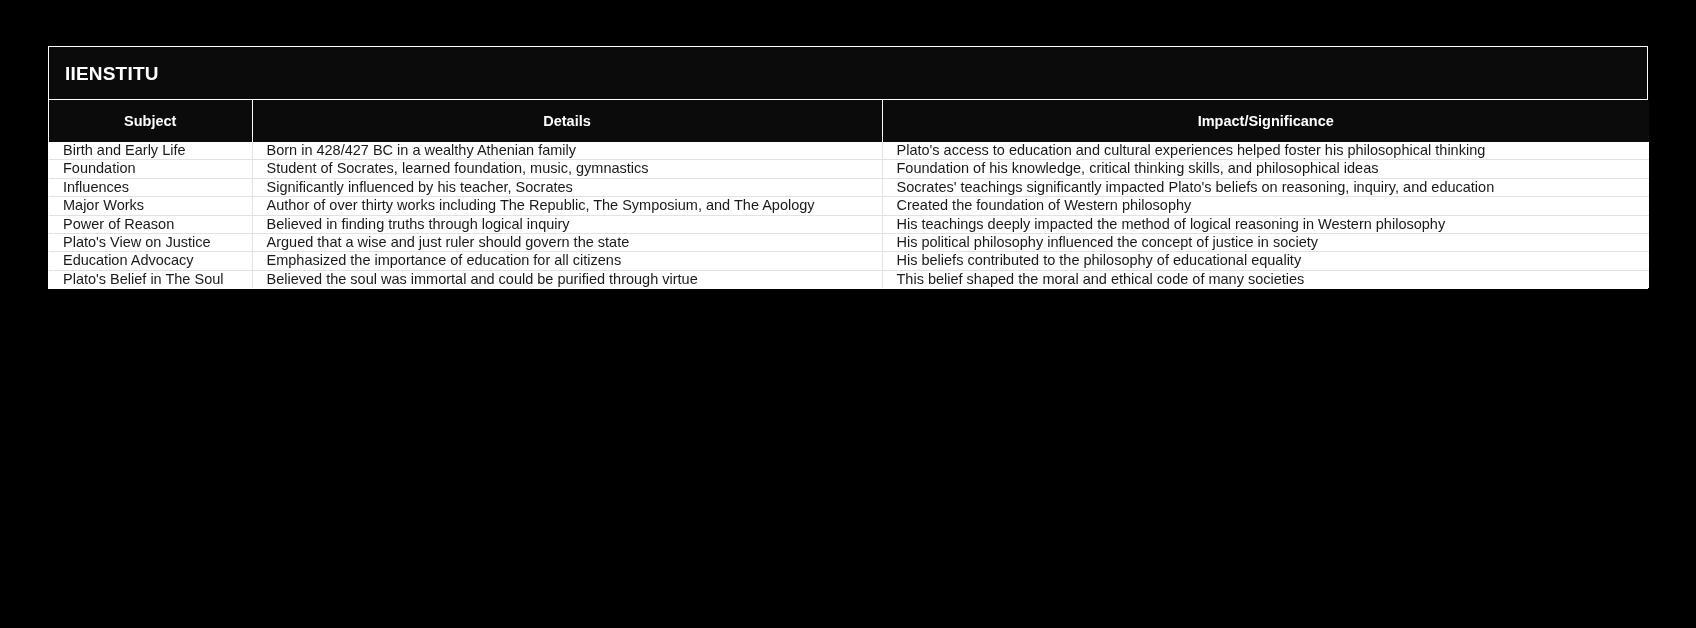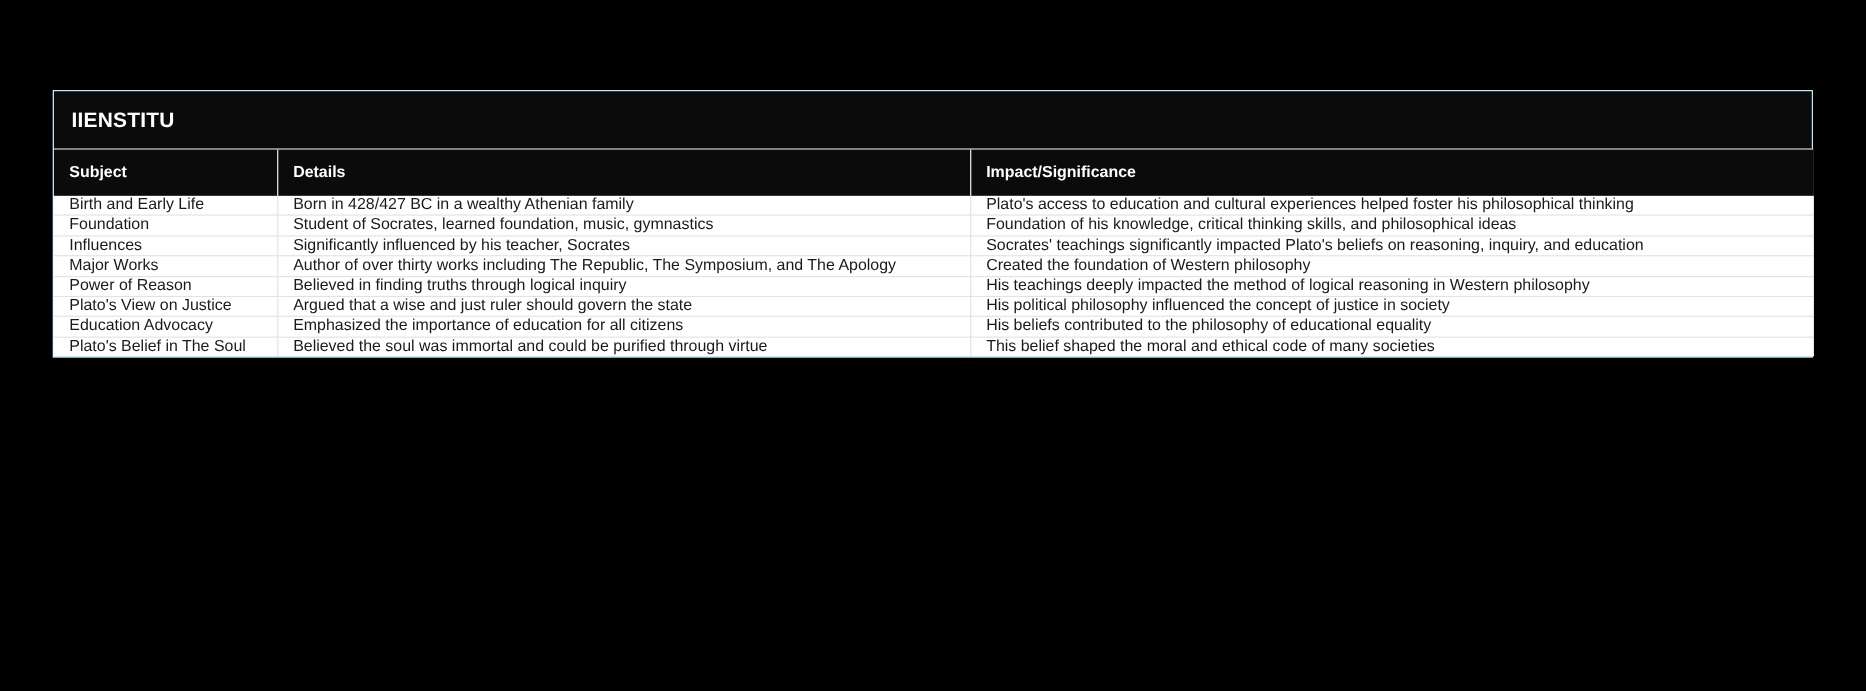--- a/index.html
+++ b/index.html
@@ -18,24 +18,23 @@
     position: relative;
     width: 1696px;
     height: 628px;
     background: #000000;
   }
   .card {
     position: absolute;
     left: 48px;
     top: 46px;
     width: 1600px;
-    background: #0ea5e9;
+    background: #ffffff;
     border: 1px solid #ffffff;
     box-sizing: border-box;
-    margin-top: 36px;
   }
   .brand-bar {
     background: #0b0b0b;
     padding: 17px 16px 16px 16px;
     box-sizing: border-box;
     border-bottom: 1px solid #ffffff;
   }
   .brand-title {
     color: #ffffff;
     font-size: 19px;
@@ -47,21 +46,21 @@
     border-collapse: collapse;
     width: 100%;
     table-layout: fixed;
     background: #ffffff;
   }
   table.data-table th {
     background: #0b0b0b;
     color: #ffffff;
     font-size: 14.5px;
     font-weight: bold;
-    text-align: left;
+    text-align: center;
     padding: 13px 14px;
     border-right: 1px solid #ffffff;
     box-sizing: border-box;
   }
   table.data-table th:last-child { border-right: none; }
   table.data-table td {
     font-size: 14.5px;
     color: #1a1a1a;
     padding: 0 14px;
     border-bottom: 1px solid #e2e2e2;

